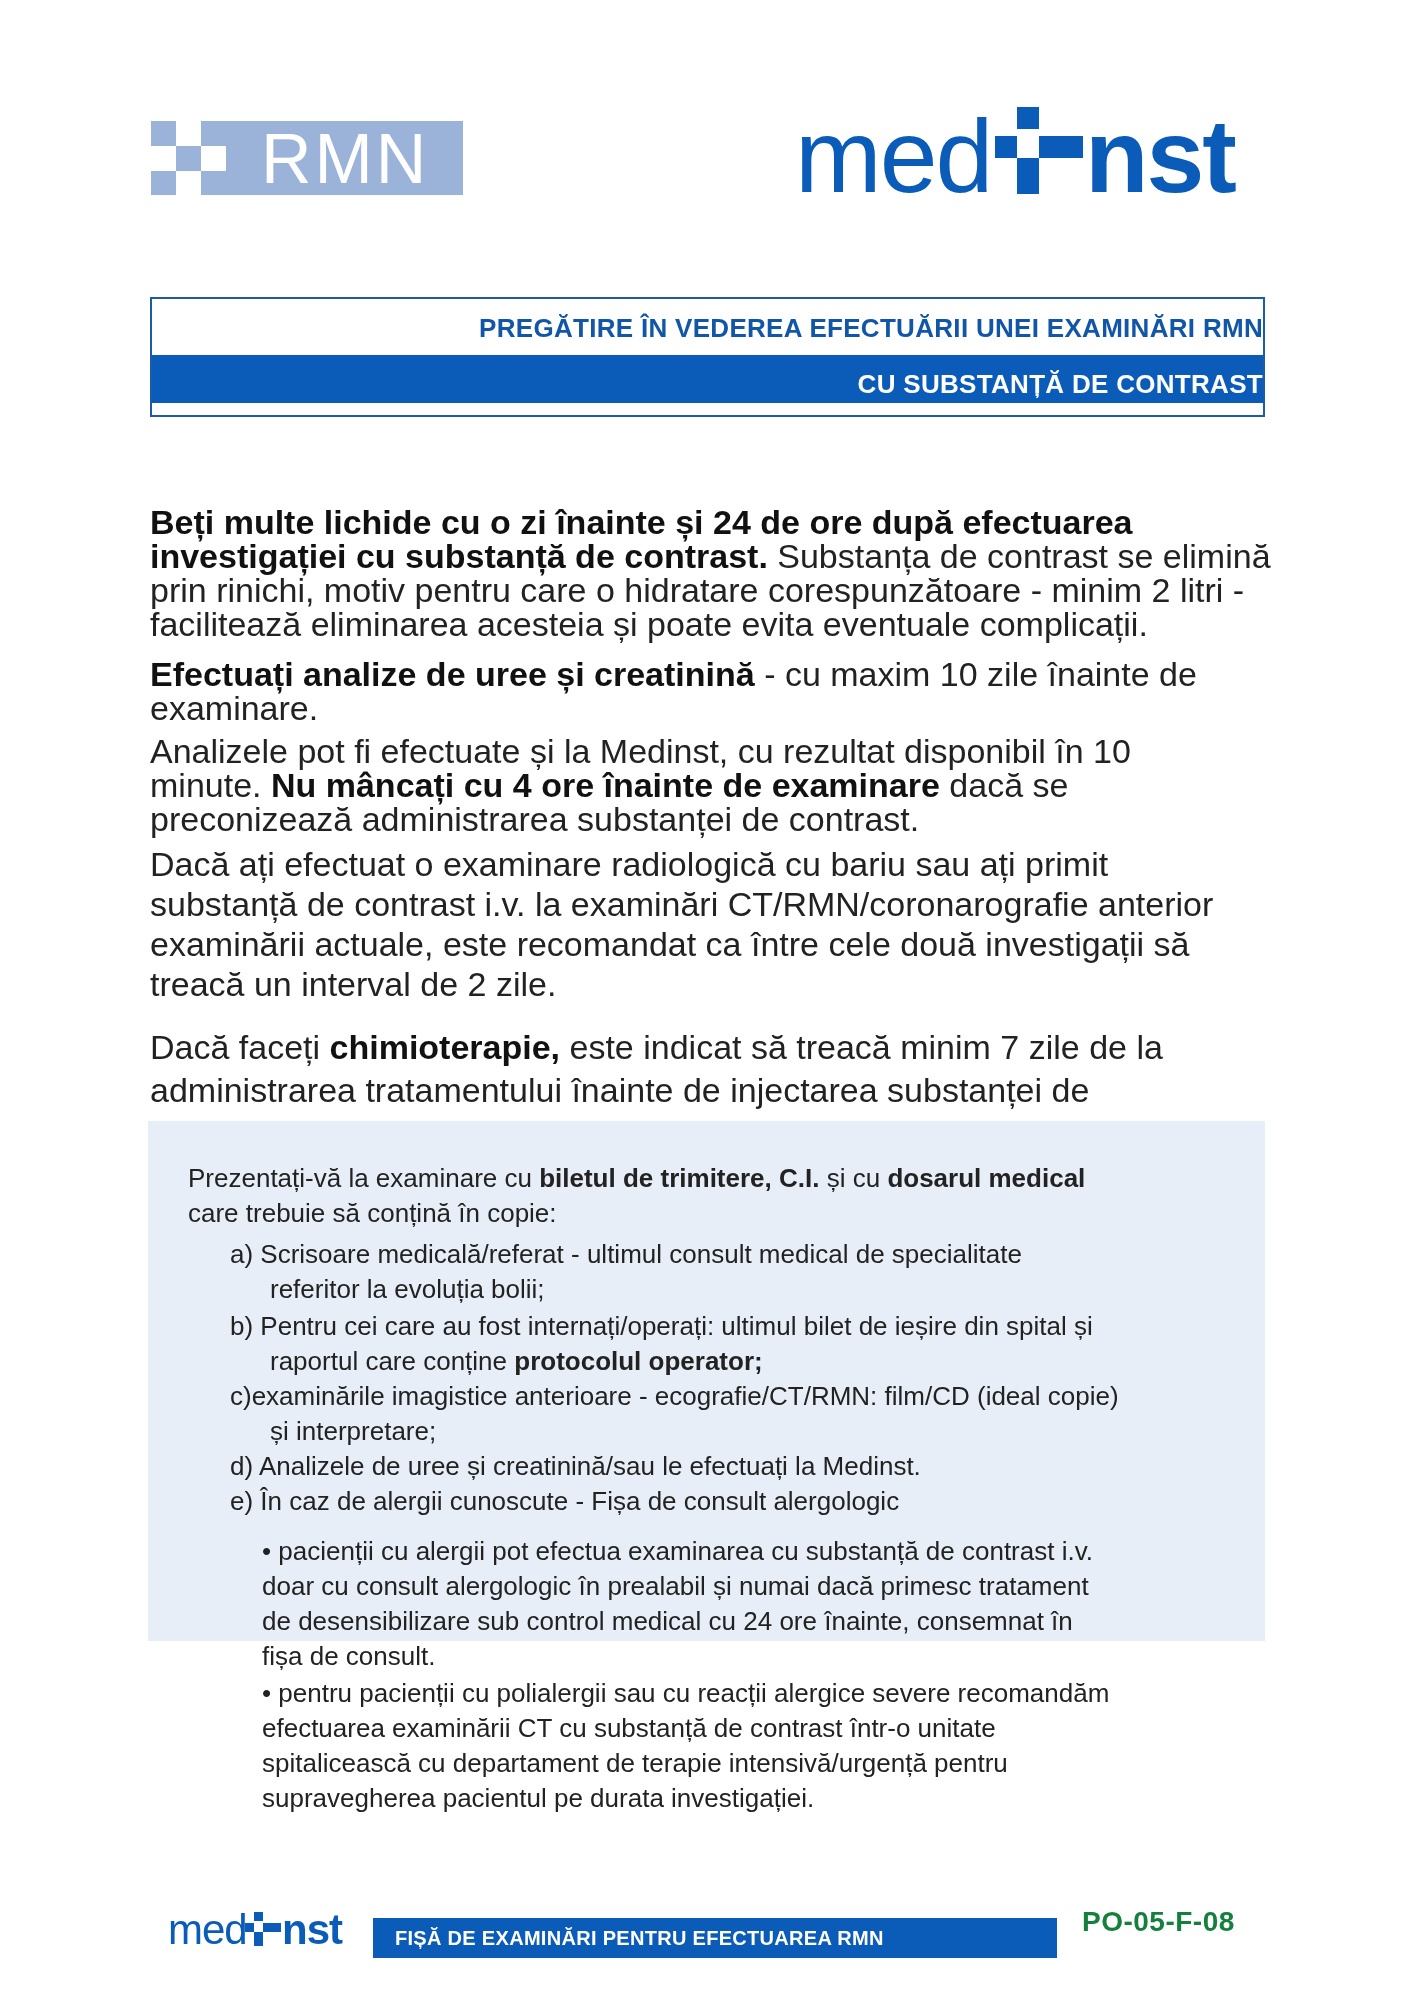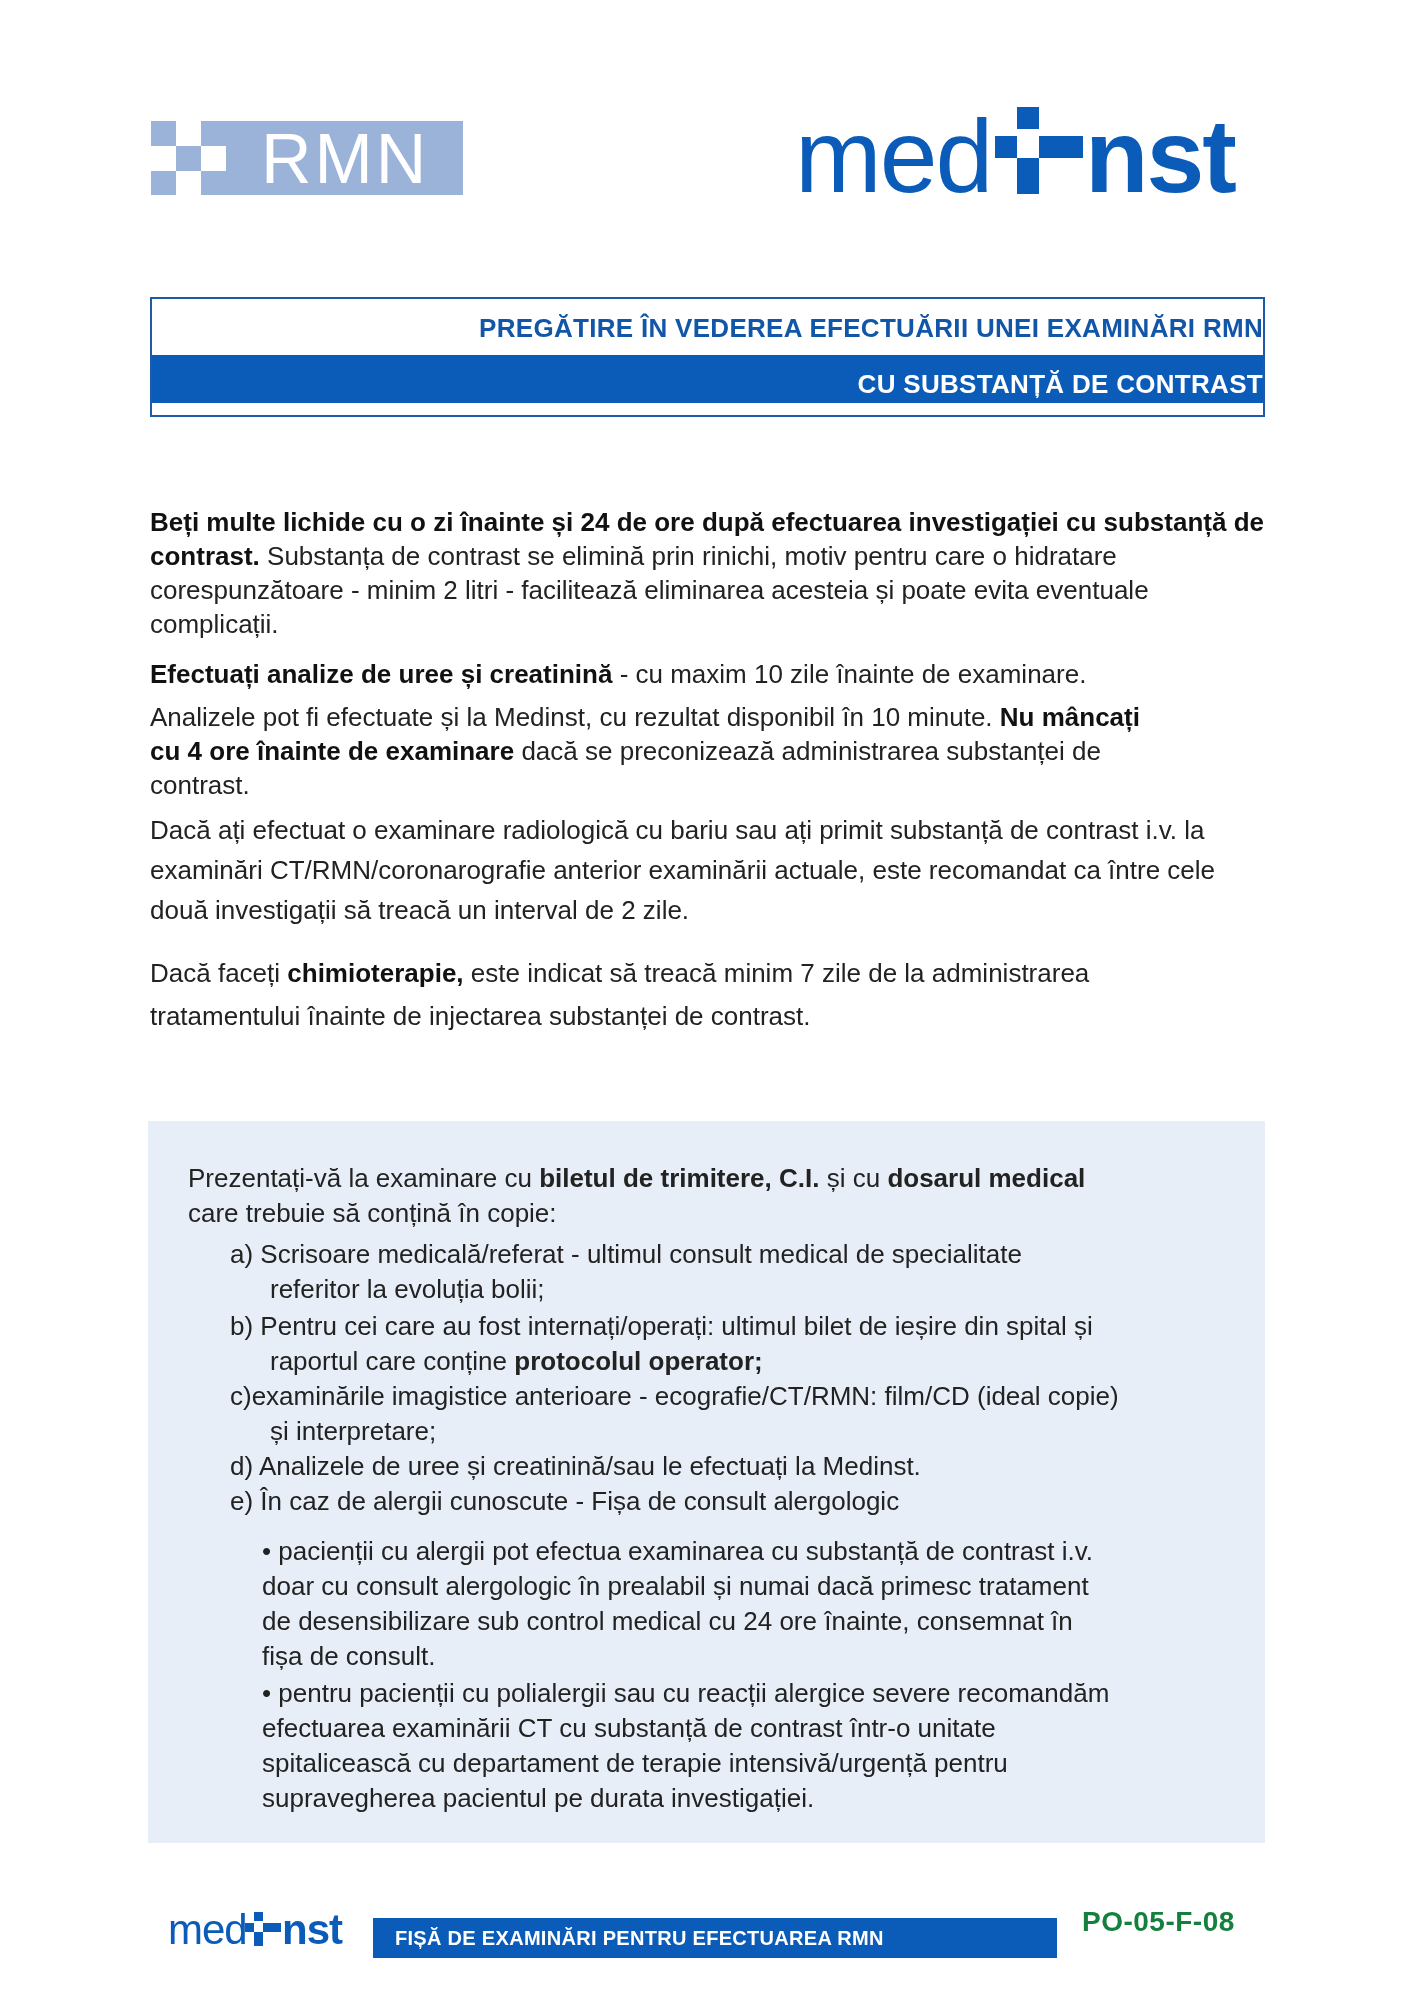--- a/index.html
+++ b/index.html
@@ -22,26 +22,26 @@
   .blk { position: absolute; background: #0b5cb8; }
 
   
   #title-box { left: 150px; top: 297px; width: 1115px; height: 120px; border: 2px solid #1d5aa8; box-sizing: border-box; text-align: right; }
   #title-box .row1 { height: 56px; background: #ffffff; color: #1256a8; font-weight: bold; font-size: 26px;
         line-height: 58px; padding-left: 34px; letter-spacing: 0.3px; }
   #title-box .row2 { height: 48px; background: #0b5cb8; color: #ffffff; font-weight: bold; font-size: 26px;
         line-height: 58px; padding-left: 34px; letter-spacing: 0.3px; }
 
   
-  #main-text { left: 150px; top: 505px; width: 1120px; font-size: 26px; line-height: 34px; color: #222; }
+  #main-text { left: 150px; top: 505px; width: 1120px; font-size: 34px; line-height: 34px; color: #222; }
   #main-text p { margin: 0; }
   #main-text b { color: #111; }
 
   
-  #doc-box { left: 148px; top: 1121px; width: 1117px; height: 722px; background: #e8eef7; }
+  #doc-box { left: 148px; top: 1121px; width: 1117px; height: 520px; background: #e8eef7; }
   #doc-box .inner { position: absolute; left: 40px; top: 40px; width: 1060px; font-size: 26px; line-height: 35px; color: #222; }
   #doc-box p { margin: 0; }
   .li { padding-left: 42px; }
   .li .cont { display: block; padding-left: 40px; }
   .bul { padding-left: 74px; }
 
   
   #footer-logo { left: 168px; top: 1906px; width: 190px; height: 48px; color: #0b5cb8; }
   #footer-logo .med, #footer-logo .nst { position: absolute; top: 4px; font-size: 42px; line-height: 40px; letter-spacing: -1px; }
   #footer-logo .med { left: 0; }

